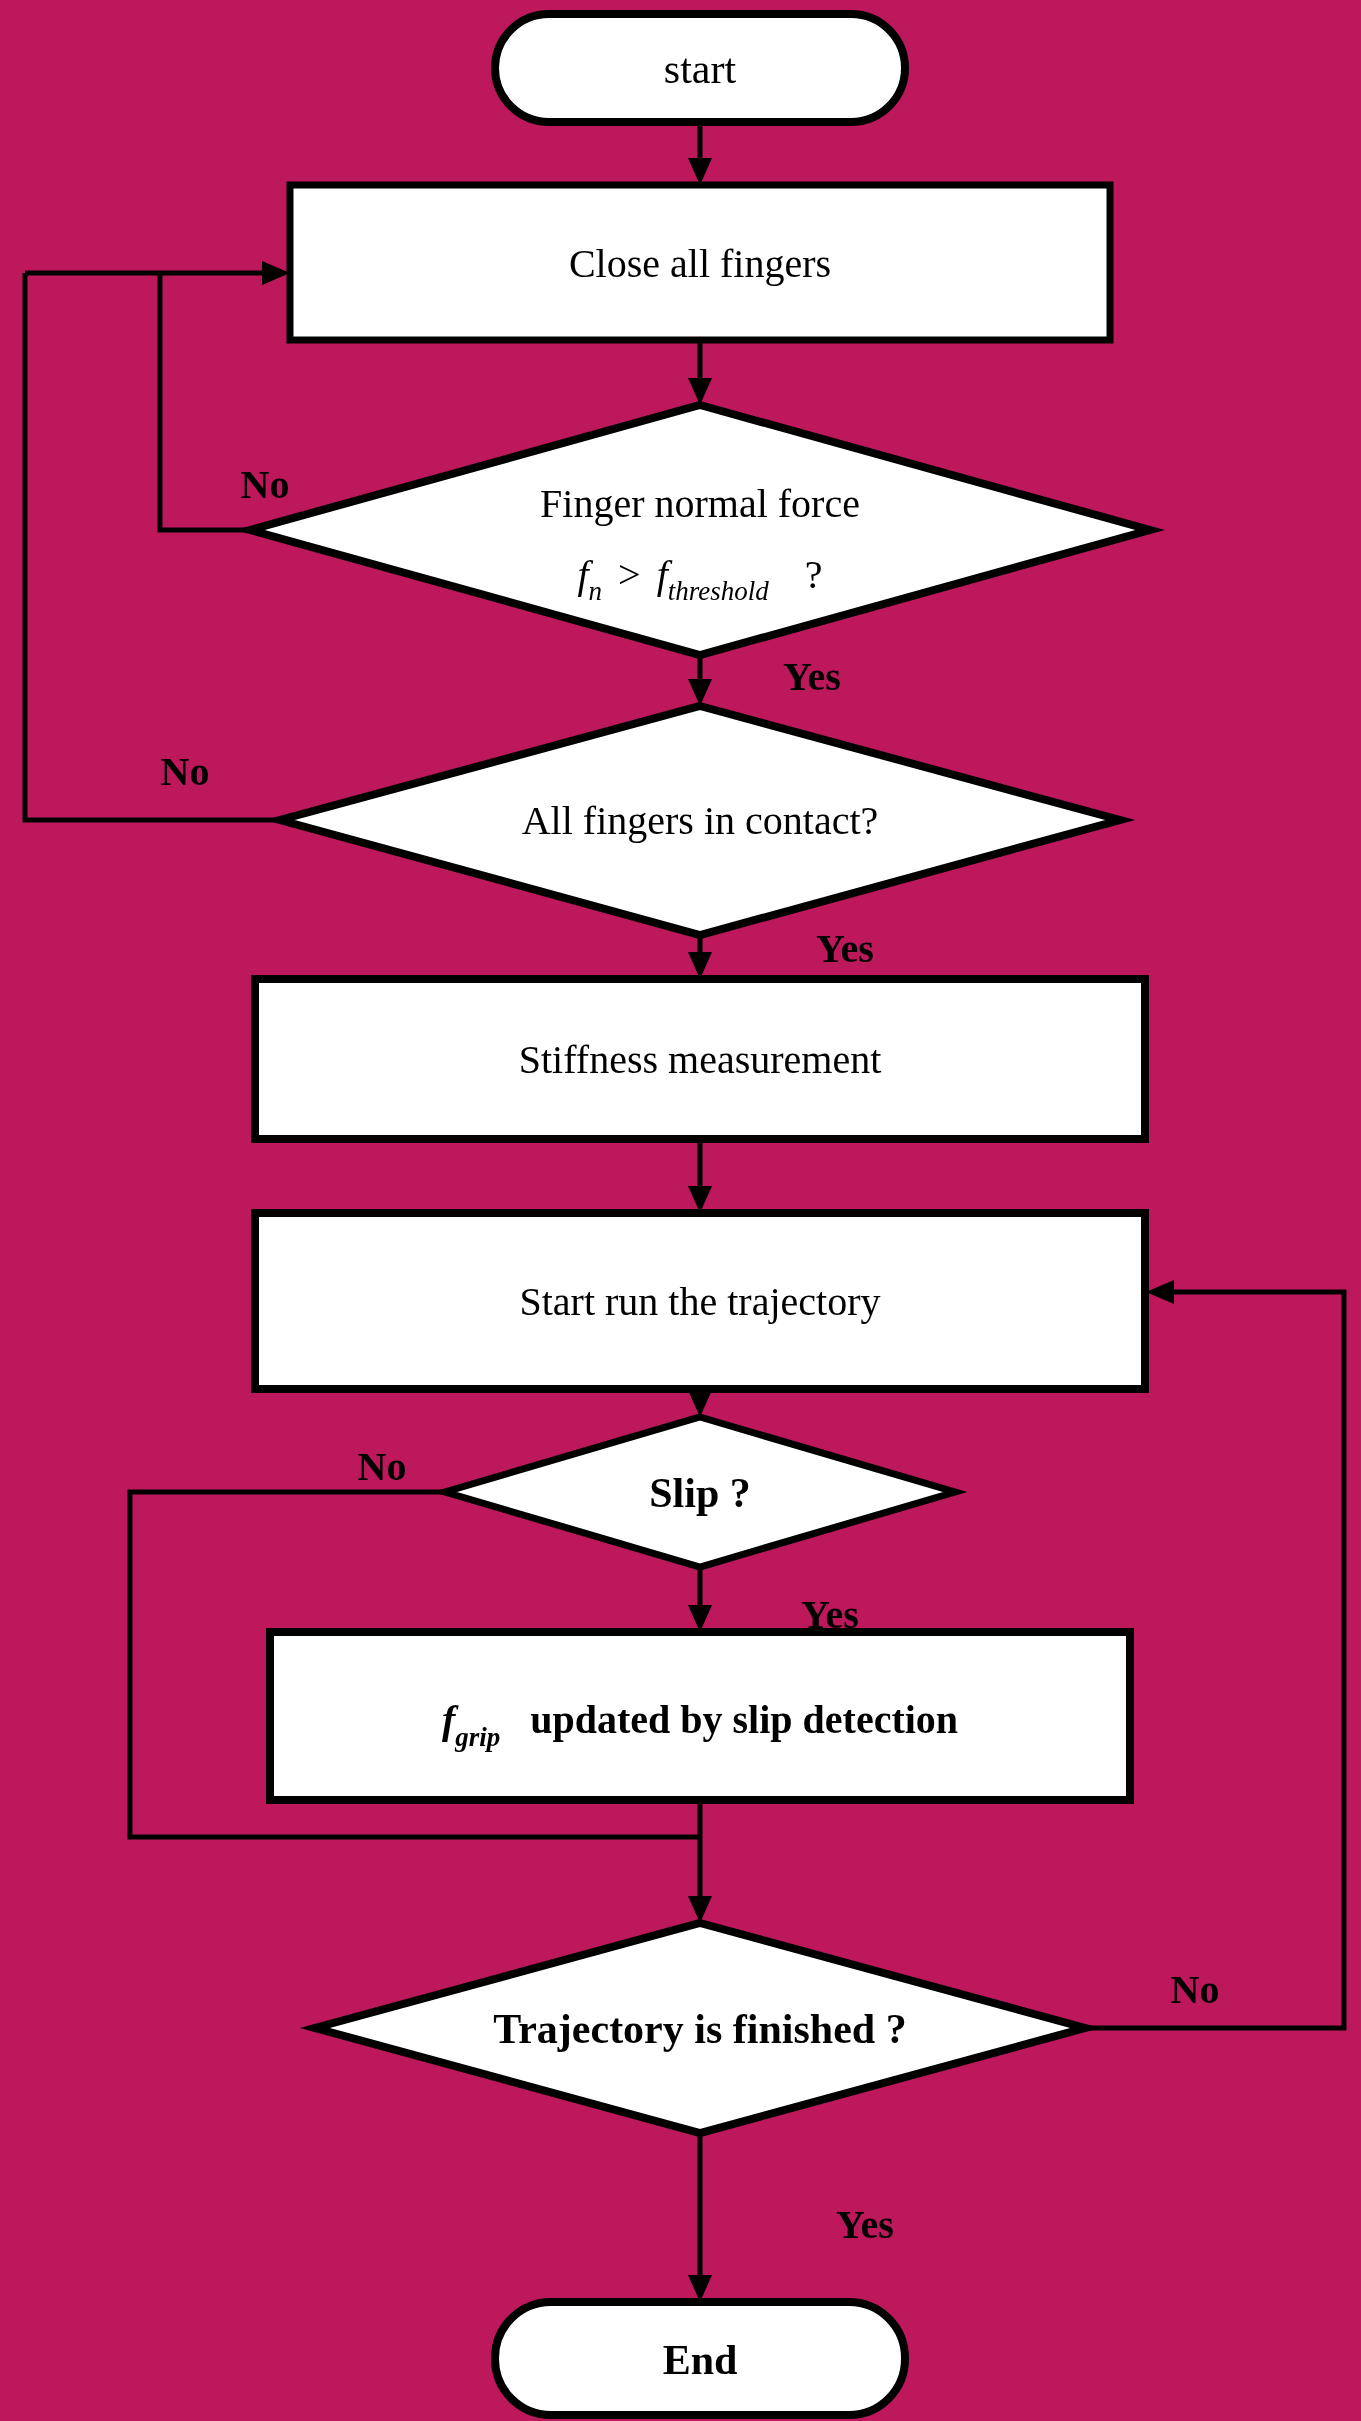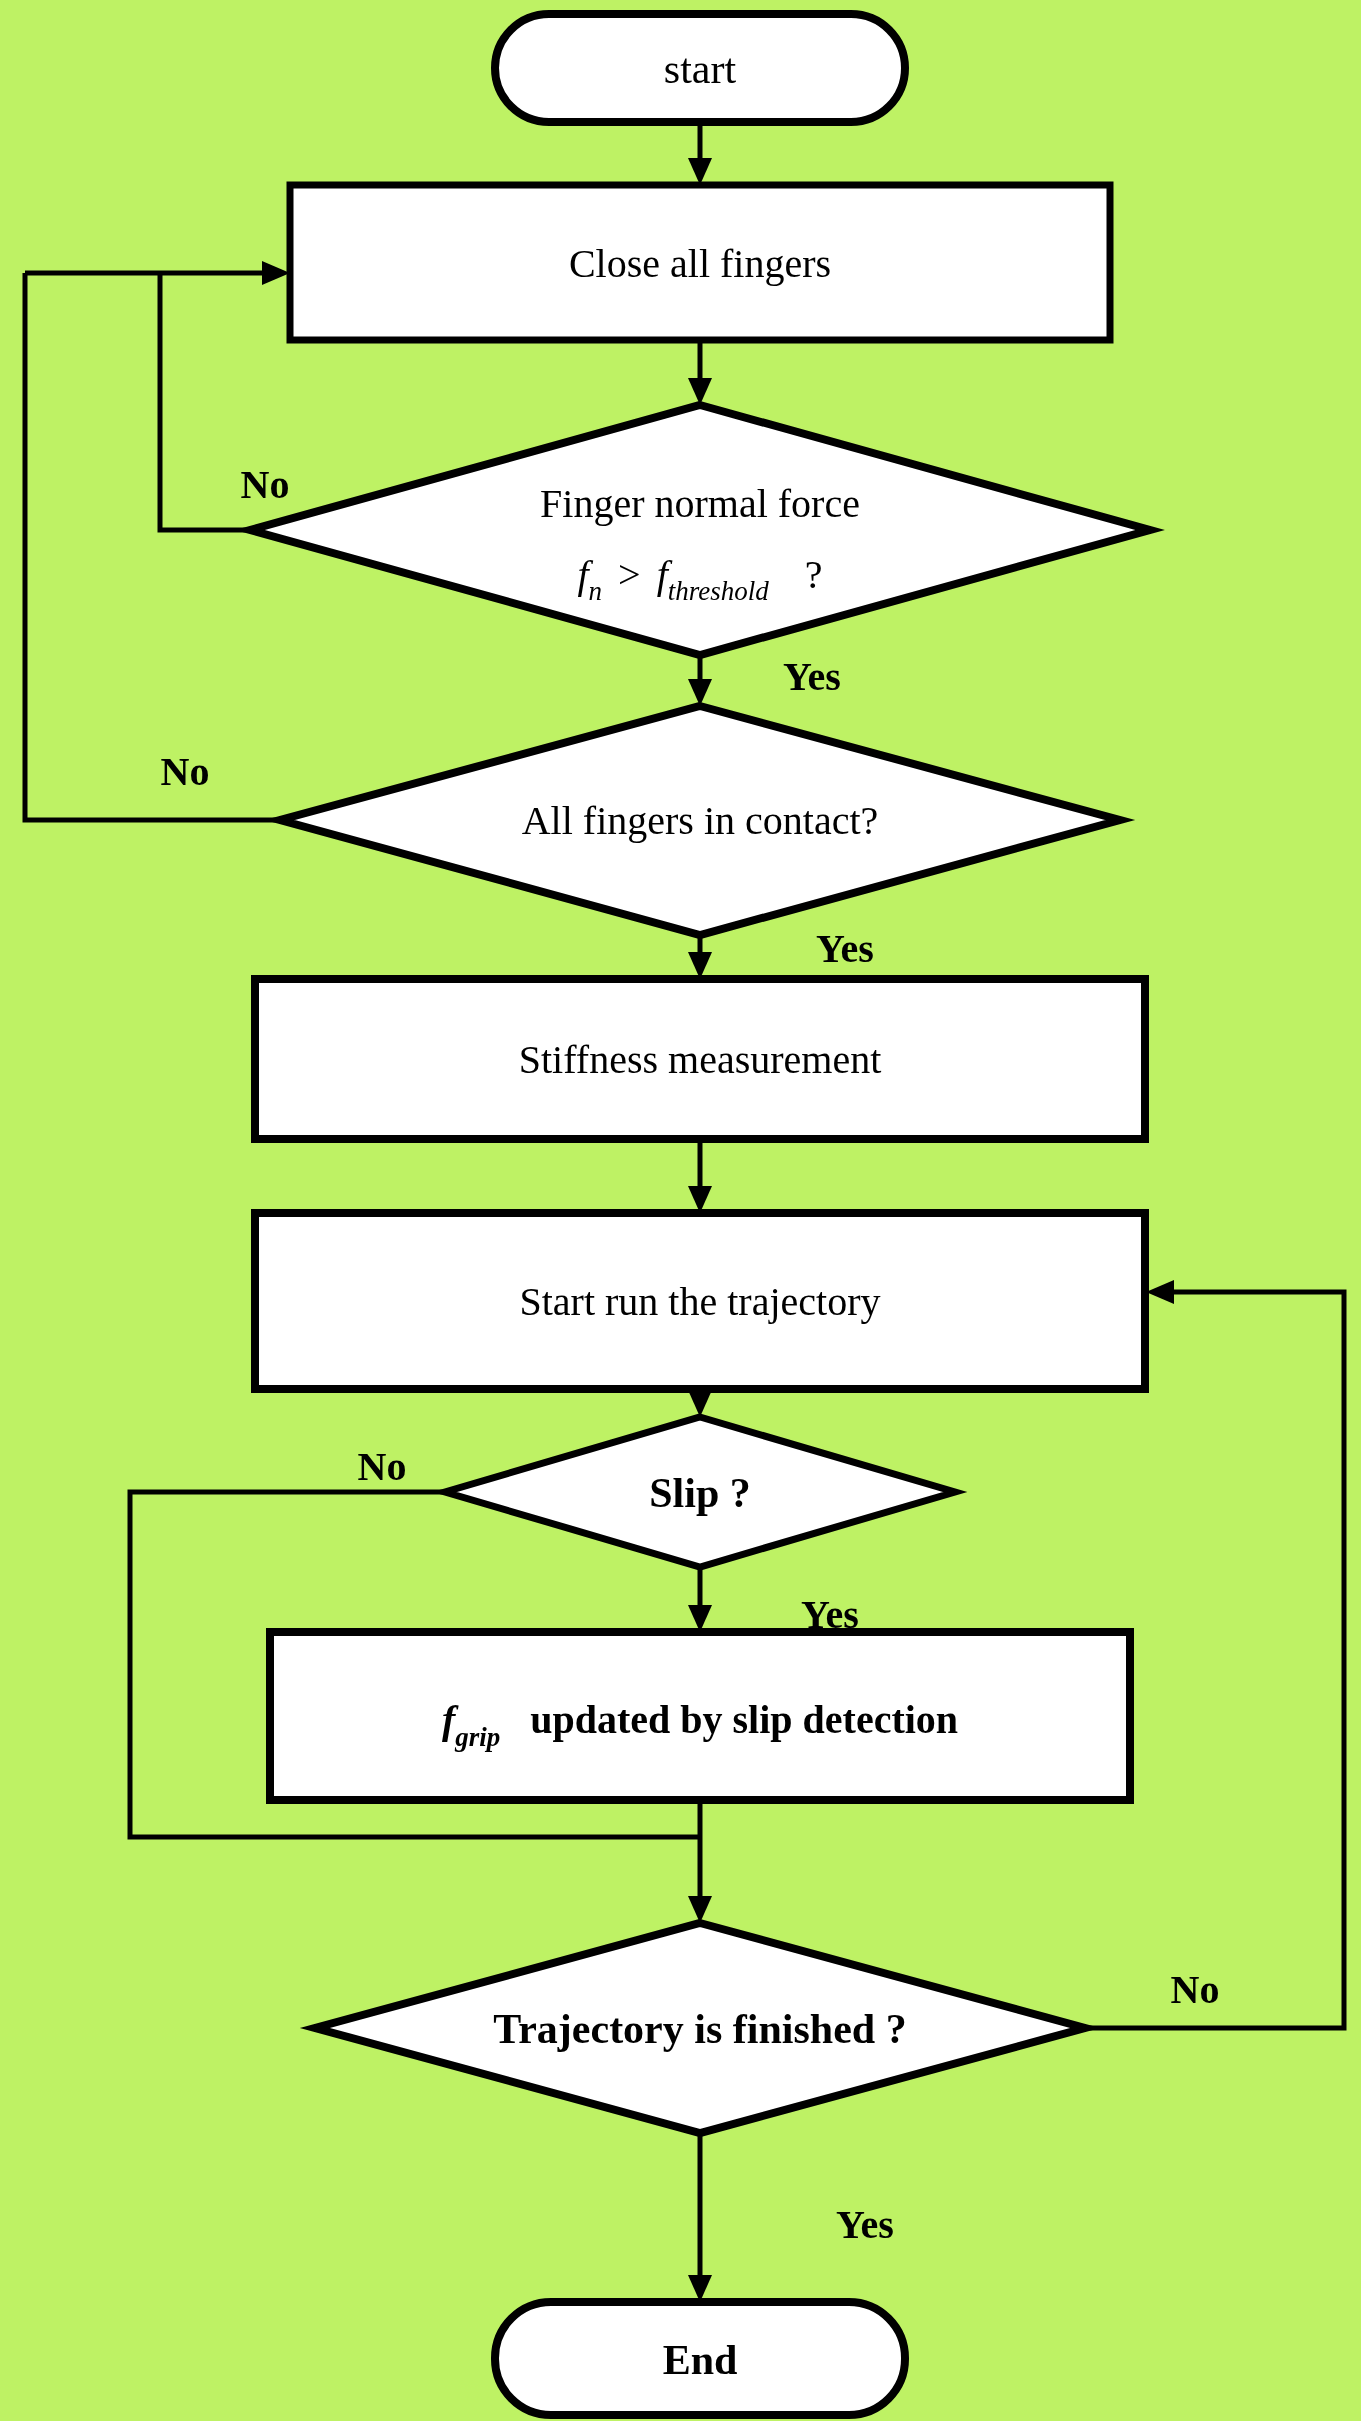--- a/index.html
+++ b/index.html
@@ -3,21 +3,21 @@
 <meta charset="utf-8">
 <style>
   html, body {
     margin: 0;
     padding: 0;
     background: #ffffff;
   }
   .figure-wrap {
     width: 1361px;
     height: 2421px;
-    background: #bef264;
+    background: #be185d;
     position: relative;
   }
   svg {
     display: block;
   }
   .shape {
     fill: #ffffff;
     stroke: #000000;
   }
   .edge {

